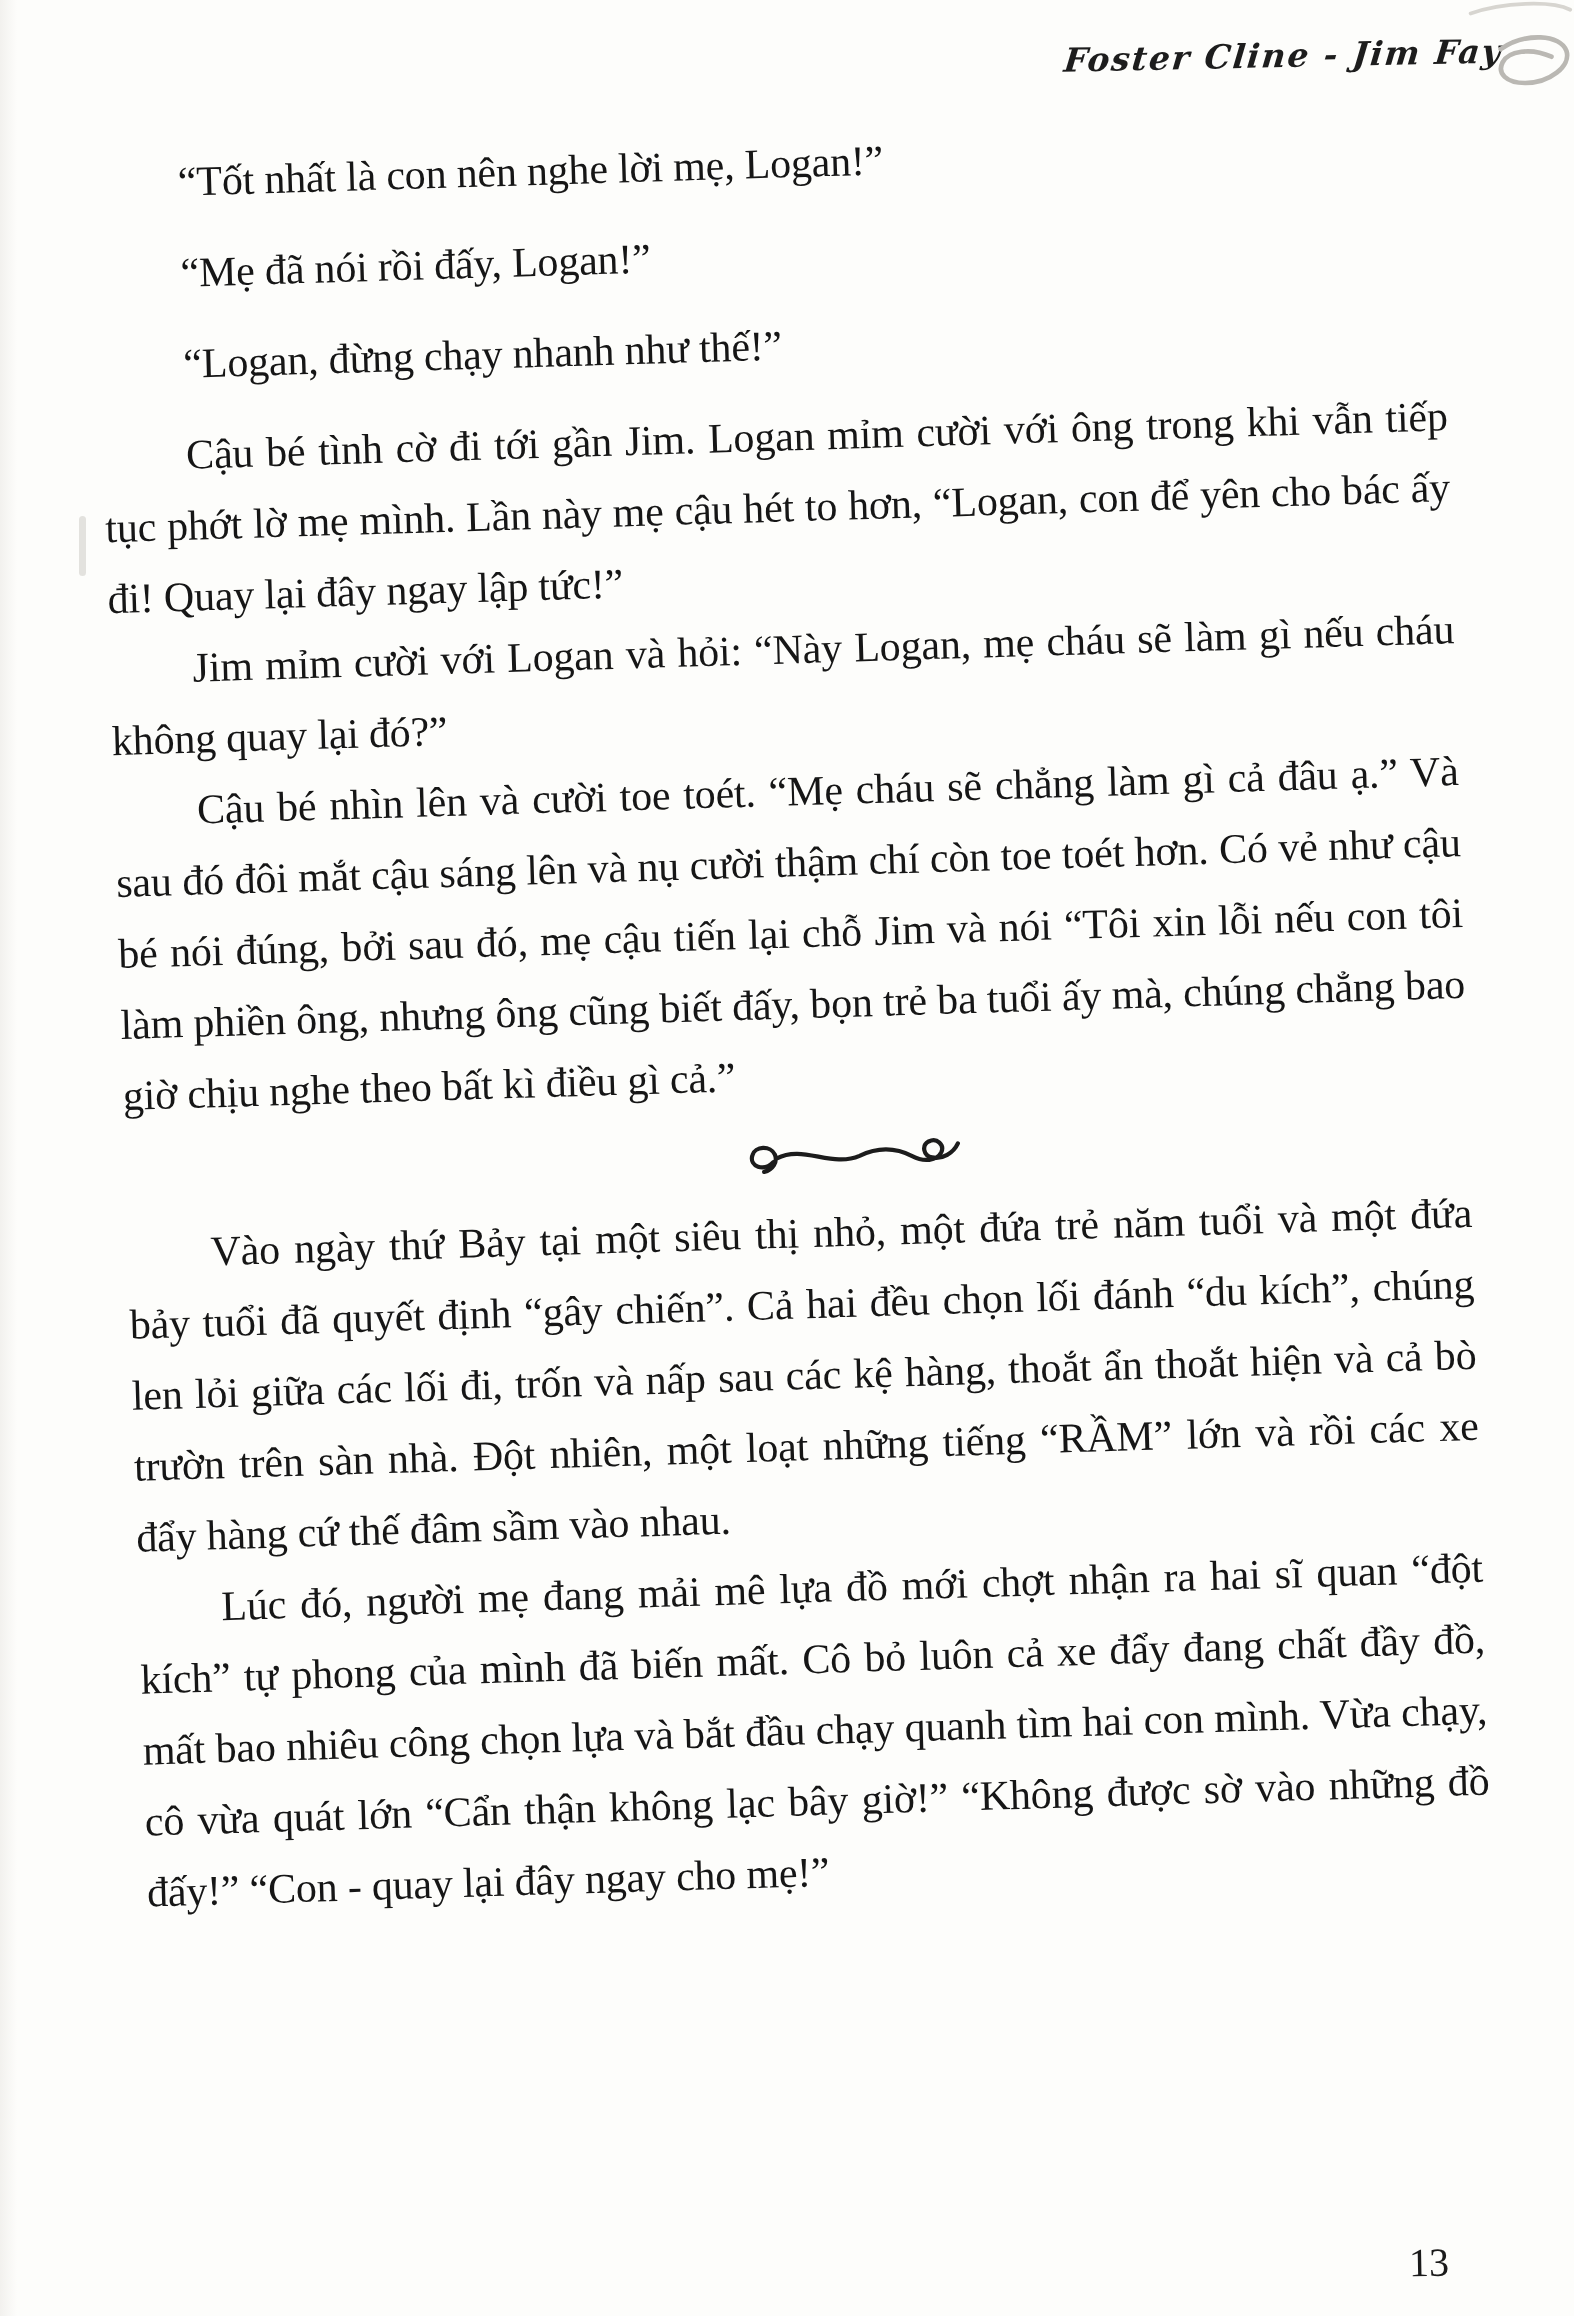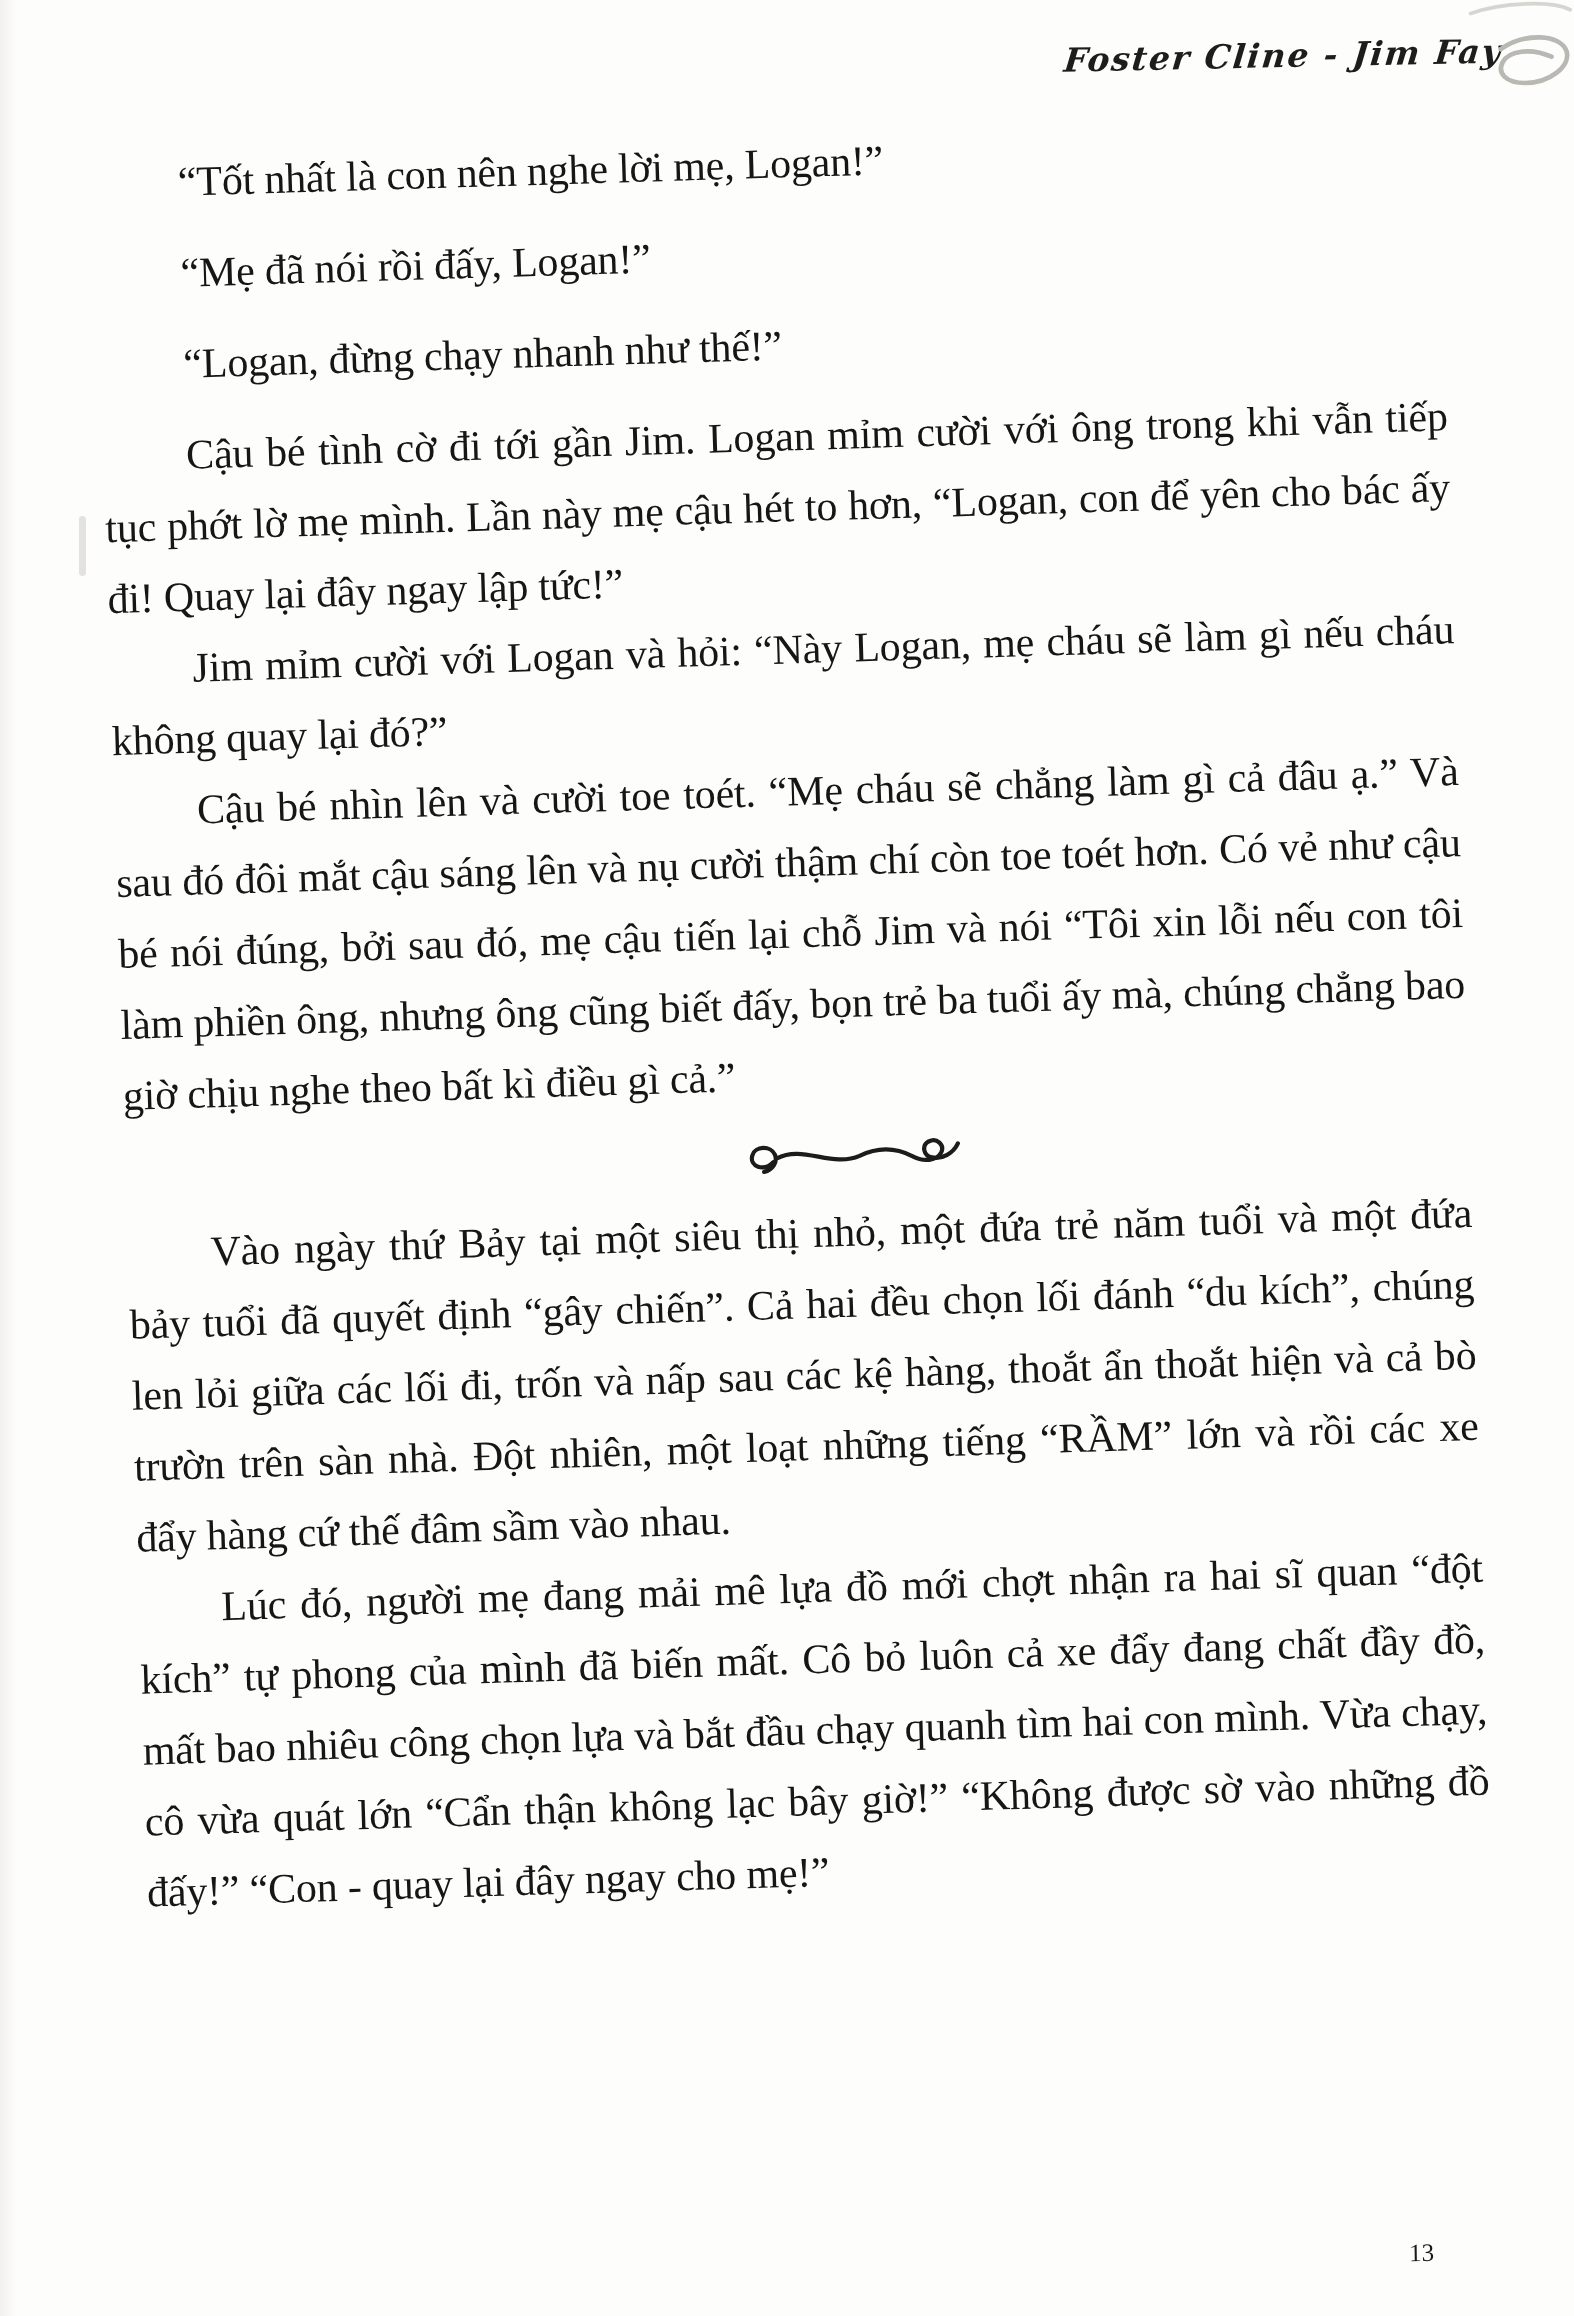--- a/index.html
+++ b/index.html
@@ -47,21 +47,21 @@
   .ornament-row {
     height: 87px;
     display: flex;
     align-items: center;
     justify-content: center;
     padding-left: 113px; 
   }
   .page-number {
     position: absolute;
     left: 1409px; top: 2239px;
-    font-size: 25px;
+    font-size: 40px;
     color: #1a1a1a;
     transform: rotate(-1deg);
   }
   .pencil-scribble { position: absolute; left: 1465px; top: 0; }
   .edge-mark {
     position: absolute;
     left: 79px; top: 516px;
     width: 6.6px; height: 60px;
     background: #e3e2de;
     border-radius: 3.8px;

